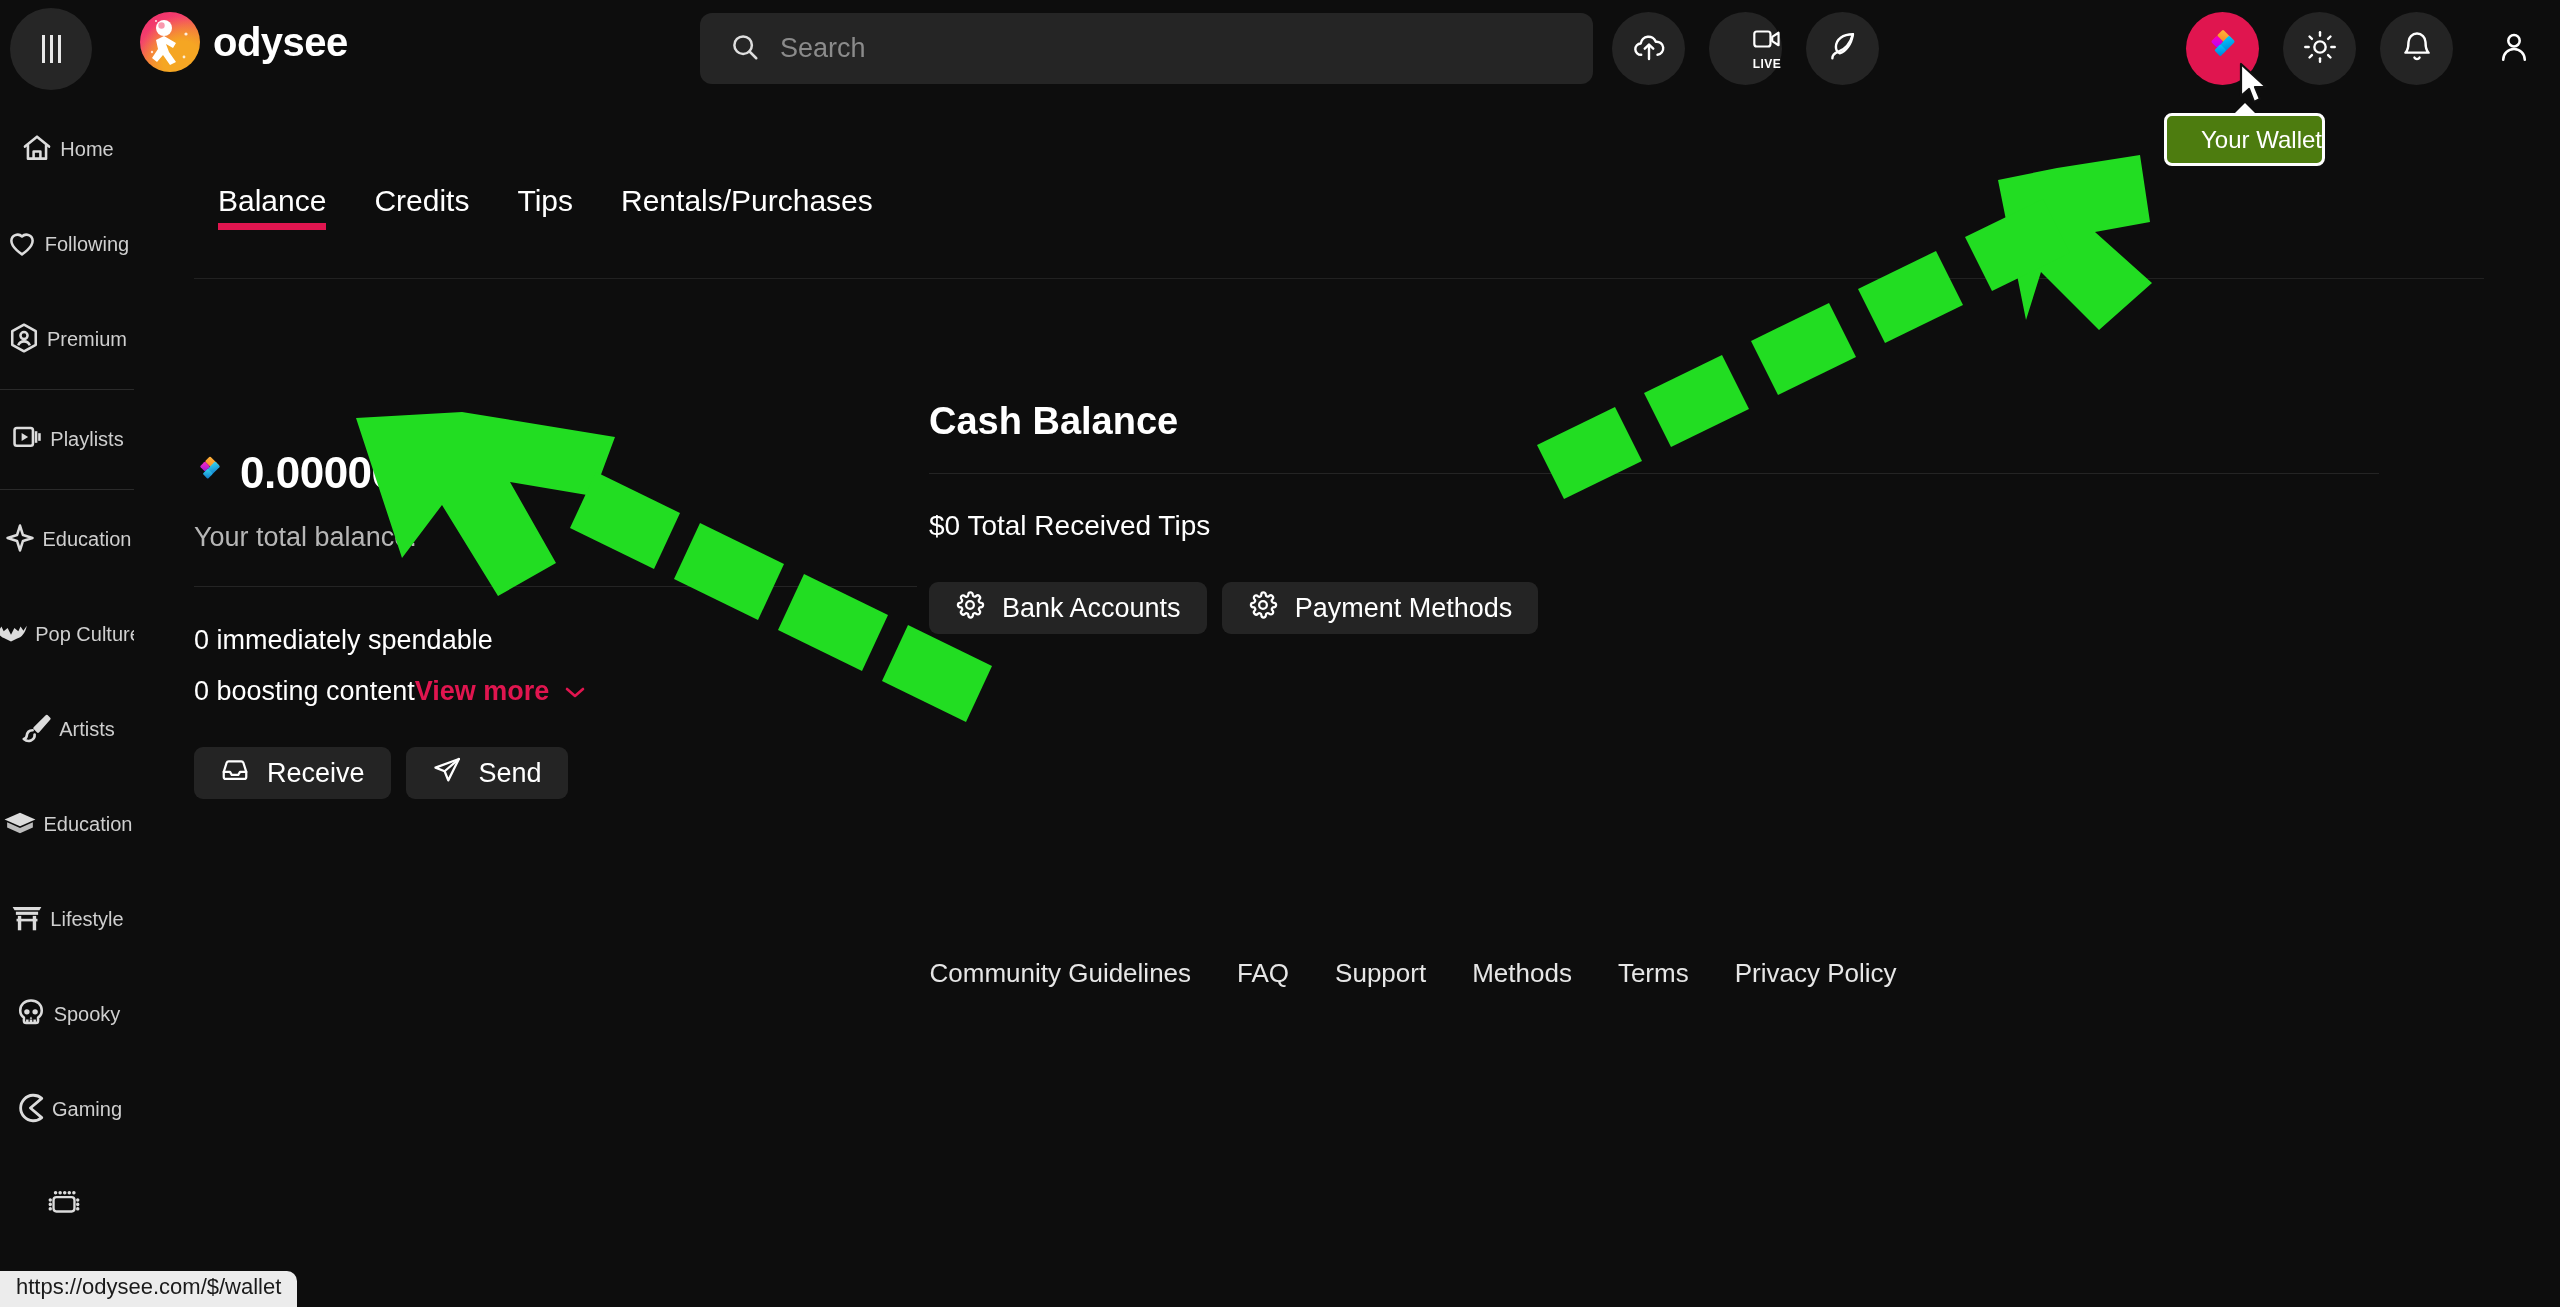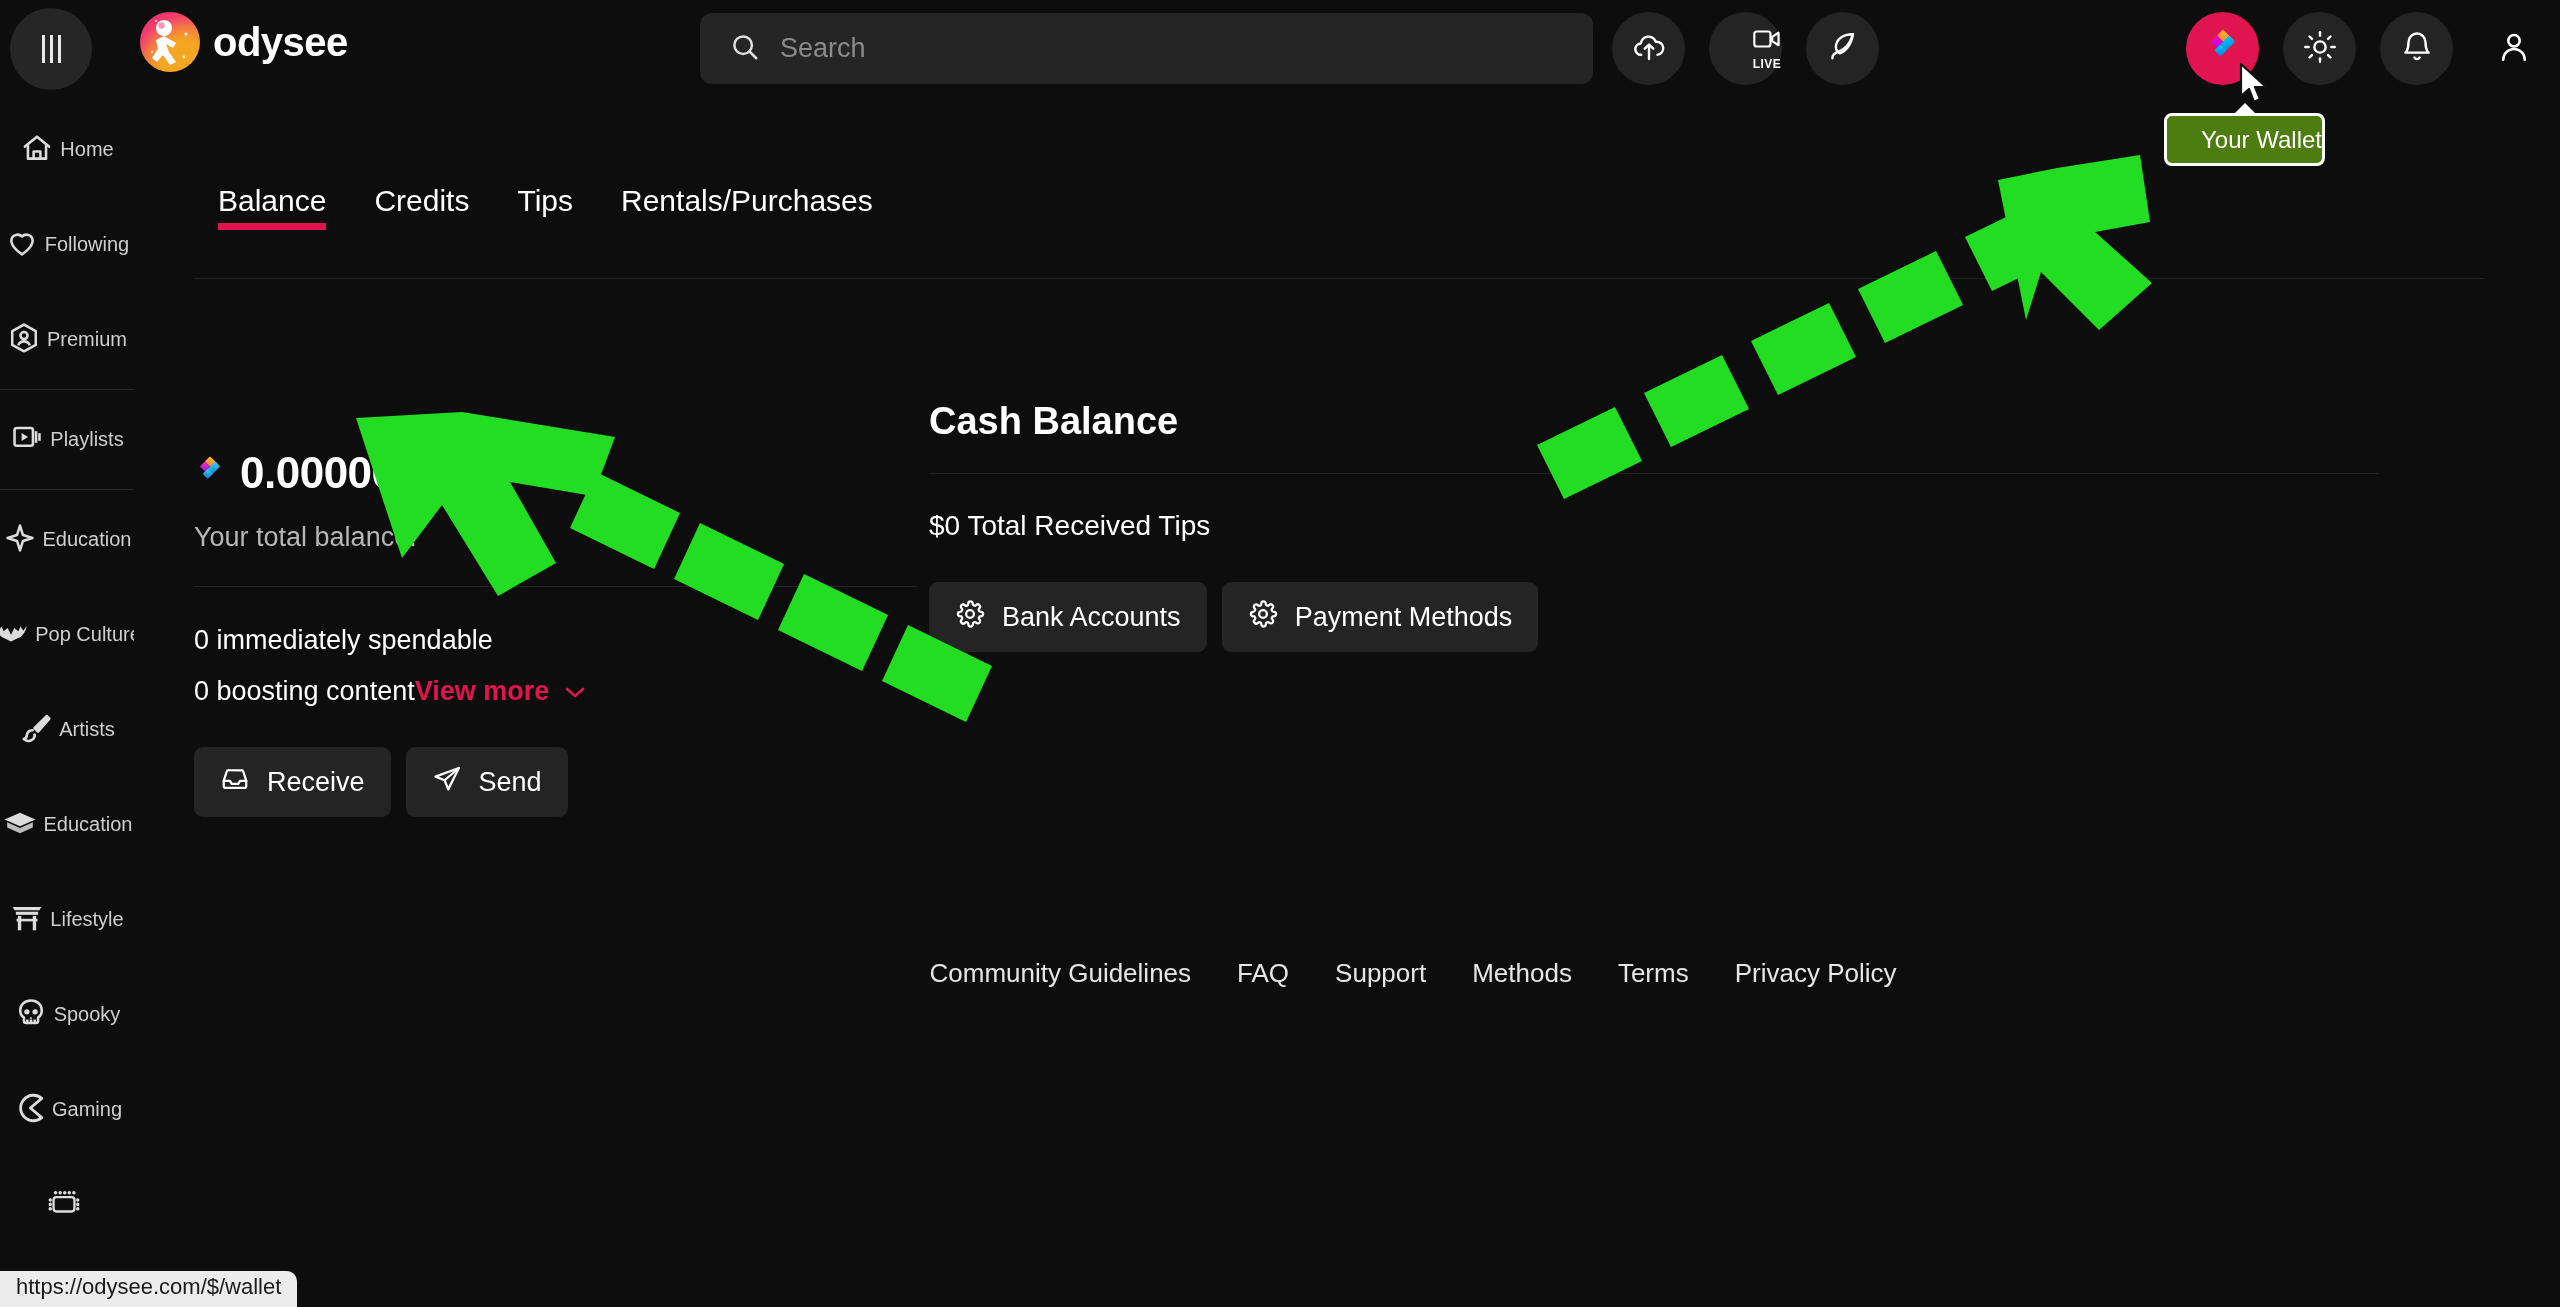--- a/index.html
+++ b/index.html
@@ -110,21 +110,21 @@
   .balance-row { display:flex; align-items:center; gap:14px; }
   .balance-amount { font-size:44px; font-weight:700; color:#ffffff; letter-spacing:-0.5px; }
   .balance-sub { margin-top:24px; font-size:27px; color:#b6b6b6; }
   .hr { height:1px; background:#242424; margin:33px 0 0 0; width:723px; }
   .line-spendable { margin-top:38px; font-size:27px; color:#ffffff; }
   .line-boost { margin-top:20px; font-size:27px; color:#ffffff; display:flex; align-items:center; }
   .viewmore { color:#e0154f; font-weight:700; cursor:pointer; display:flex; align-items:center; gap:14px; }
 
   .btn-row { margin-top:40px; display:flex; gap:15px; }
   .btn {
-    height:70px; background:#242424; border-radius:9px; display:flex;
+    height:52px; background:#242424; border-radius:9px; display:flex;
     align-items:center; gap:17px; padding:0 26px; cursor:pointer;
     color:#ffffff; font-size:27px; white-space:nowrap;
   }
 
   .card-right { position:absolute; left:795px; top:92px; width:1520px; }
   .cash-title { font-size:38px; font-weight:700; color:#ffffff; }
   .cash-desc { margin-top:36px; font-size:27px; color:#b6b6b6; line-height:1.55; width:1075px; }
   .hr2 { height:1px; background:#242424; margin-top:30px; width:1450px; }
   .cash-tips { margin-top:36px; font-size:28px; color:#ffffff; }
 

